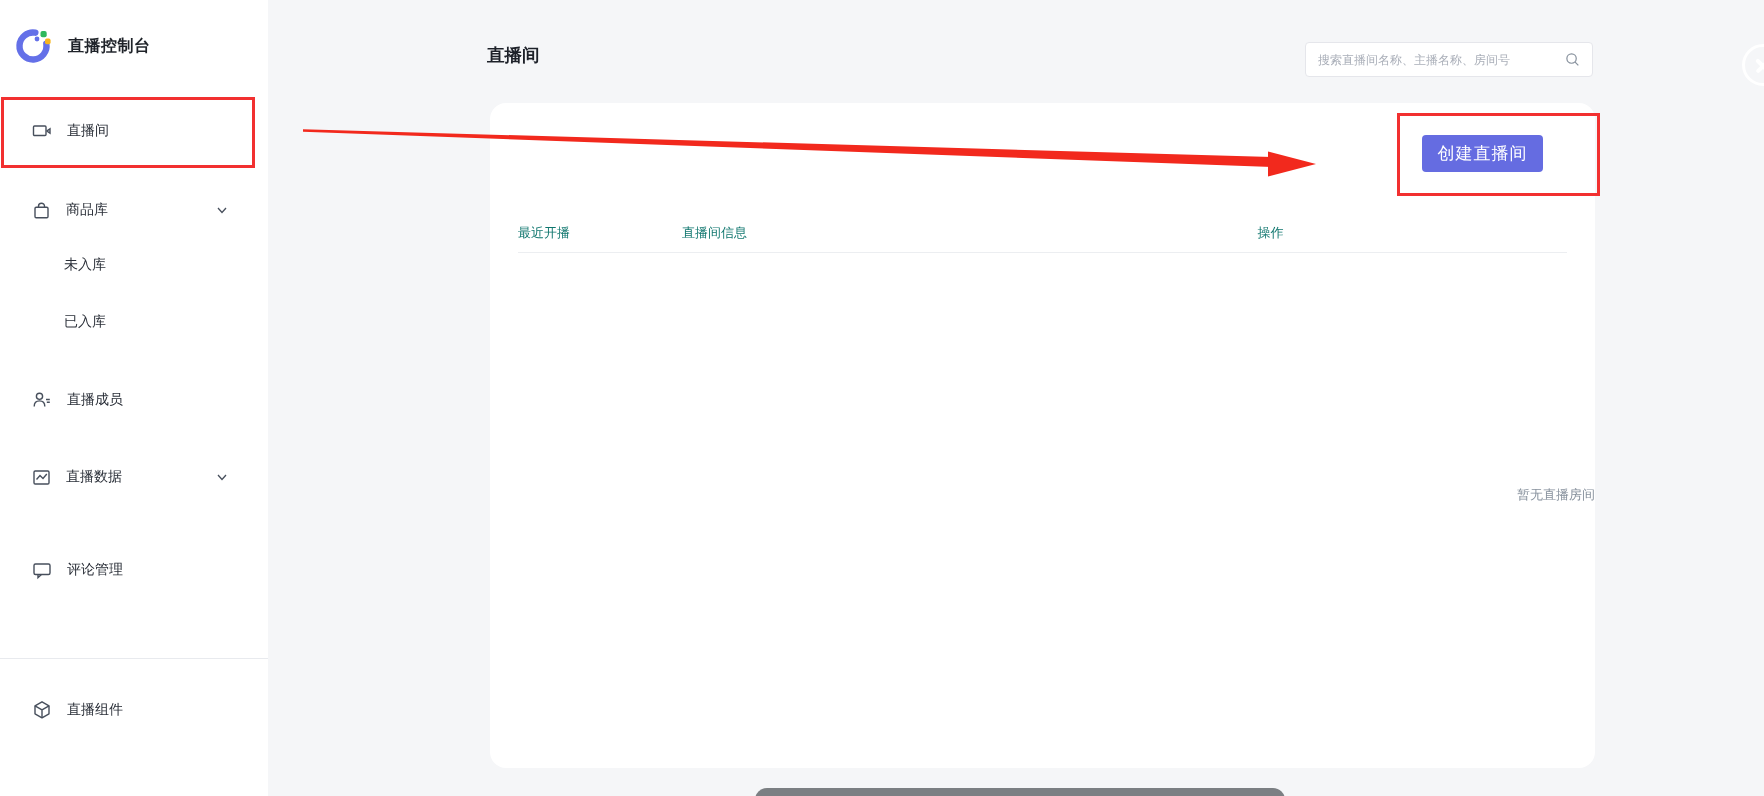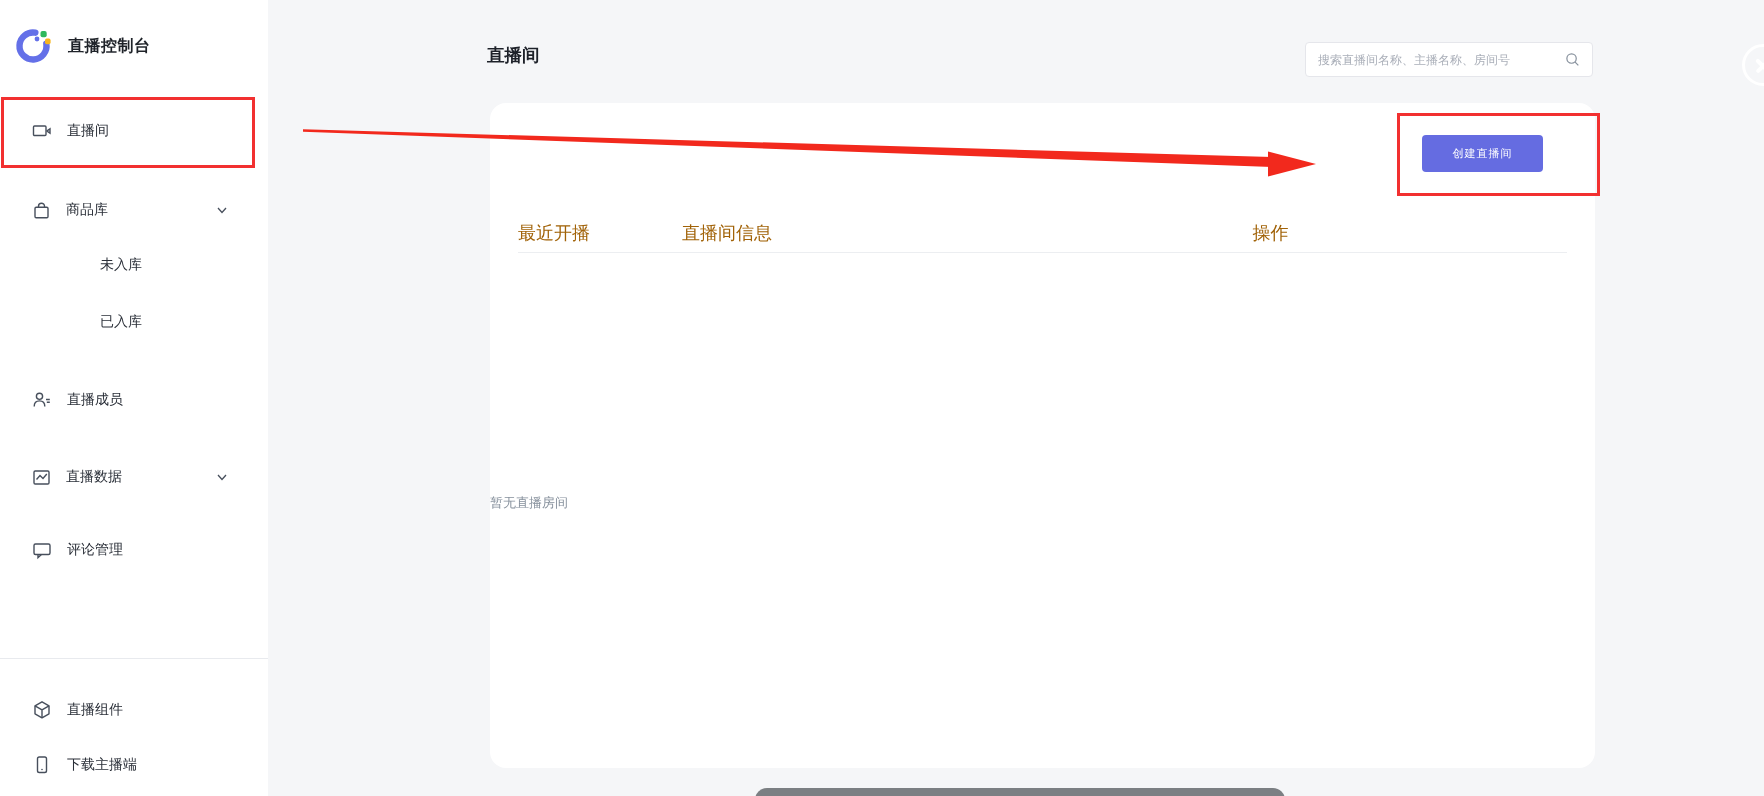--- a/index.html
+++ b/index.html
@@ -7,21 +7,21 @@
     font-family:"Liberation Sans","DejaVu Sans",sans-serif; background:#f5f6f8; }
   body { position:relative; }
 
   
   .sidebar { position:absolute; left:0; top:0; width:268px; height:796px; background:#ffffff; }
   .brand { position:absolute; left:13px; top:26px; display:flex; align-items:center; gap:15px;font-weight:bold; }
   .brand-title { font-size:16px; color:#1f2329; letter-spacing:.5px; }
   .nav-item { position:absolute; left:0; right:0; height:40px; display:flex; align-items:center;
     gap:15px; padding-left:32px; font-size:14px; color:#2a2f38; cursor:pointer; }
   .nav-item svg { flex:0 0 auto; stroke:#474f5c; }
-  .nav-sub { padding-left:100px; }
+  .nav-sub { padding-left:64px; }
   .chevron { position:absolute; right:40px; top:14px; }
   .side-divider { position:absolute; left:0; right:0; top:658px; height:1px; background:#e8eaee; }
 
   
   .page-title { position:absolute; left:487px; top:43px; font-size:17.5px; font-weight:700; color:#1d2129; }
   .search-box { position:absolute; left:1305px; top:42px; width:288px; height:35px; background:#fff;
     border:1px solid #e5e6eb; border-radius:4px; display:flex; align-items:center; padding:0 12px;justify-content:flex-end; }
   .search-box input { flex:1; border:none; outline:none; font-size:12px; color:#333;
     font-family:"Liberation Sans","DejaVu Sans",sans-serif; background:transparent; }
   .search-box input::placeholder { color:#a9aeb8; }
@@ -29,29 +29,29 @@
     border:3px solid rgba(255,255,255,.95); cursor:pointer; }
   .close-fab:before, .close-fab:after { content:""; position:absolute; left:9px; top:16.5px;
     width:18px; height:3.5px; border-radius:2px; background:rgba(255,255,255,.95); }
   .close-fab:before { transform:rotate(45deg); }
   .close-fab:after { transform:rotate(-45deg); }
 
   
   .card { position:absolute; left:490px; top:103px; width:1105px; height:665px;
     background:#ffffff; border-radius:16px; }
   .create-btn { position:absolute; left:932px; top:32px; width:121px; height:37px;
-    background:#656ce1; color:#fff; font-size:11px; border:none; border-radius:4px;
+    background:#656ce1; color:#fff; font-size:17px; border:none; border-radius:4px;
     cursor:pointer; letter-spacing:1px; font-family:"Liberation Sans","DejaVu Sans",sans-serif; }
   .thead { position:absolute; left:0; top:107px; width:100%; height:45px;
     display:grid; grid-template-columns:164px 376px 1fr auto; align-items:center;
-    padding:0 112px 0 28px; font-size:18px; color:#a16207; }
+    padding:0 112px 0 28px; font-size:13px; color:#0f766e; }
   .thead .th-last { text-align:center; }
   .thead-line { position:absolute; left:28px; right:28px; top:149px; height:1px; background:#eceef1; }
-  .empty-zone { position:absolute; left:0; top:160px; width:100%; height:480px;
-    display:flex; align-items:center; justify-content:flex-start; }
+  .empty-zone { position:absolute; left:0; top:152px; width:100%; height:480px;
+    display:flex; align-items:center; justify-content:flex-end; }
   .empty-text { font-size:13px; color:#86909c; }
 
   
   .anno-box { position:absolute; border:3.5px solid #f23030; z-index:40; pointer-events:none; }
   .anno-box.sidebar-hl { left:1px; top:97px; width:254px; height:71px; }
   .anno-box.button-hl { left:1397px; top:113px; width:203px; height:83px; }
   .anno-arrow { position:absolute; left:0; top:0; z-index:50; pointer-events:none; }
 
   
   .toast-peek { position:absolute; left:755px; top:788px; width:530px; height:26px;
@@ -111,46 +111,39 @@
     <svg width="19" height="19" viewBox="0 0 19 19" fill="none" stroke-width="1.4">
       <rect x="2" y="3" width="15" height="13" rx="1.2"></rect>
       <polyline points="4.5,11.5 8,7.5 11,10.5 14.8,6"></polyline>
     </svg>
     <span>直播数据</span>
     <svg class="chevron" width="12" height="12" viewBox="0 0 12 12" fill="none" stroke="#8a919f" stroke-width="1.3">
       <polyline points="2,4 6,8.5 10,4"></polyline>
     </svg>
   </div>
 
-  <div class="nav-item" style="top:530px">
+  <div class="nav-item" style="top:550px">
     <svg width="20" height="20" viewBox="0 0 20 20" fill="none" stroke-width="1.4">
       <rect x="2" y="4" width="16" height="10.5" rx="1.5"></rect>
       <path d="M6 14.5 v3.2 l3.4,-3.2"></path>
     </svg>
     <span>评论管理</span>
   </div>
 
 
   <div class="side-divider"></div>
 
   <div class="nav-item" style="top:690px">
     <svg width="20" height="20" viewBox="0 0 20 20" fill="none" stroke-width="1.4" stroke-linejoin="round">
       <path d="M10 1.8 L17 5.8 V13.8 L10 17.8 L3 13.8 V5.8 Z"></path>
       <path d="M3 5.8 L10 9.8 L17 5.8 M10 9.8 V17.8"></path>
     </svg>
     <span>直播组件</span>
   </div>
 
-  <div class="nav-item" style="top:745px">
-    <svg width="20" height="20" viewBox="0 0 20 20" fill="none" stroke-width="1.4">
-      <rect x="5.5" y="2" width="9" height="15.5" rx="1.8"></rect>
-      <circle cx="10" cy="14.5" r="0.8" fill="#474f5c" stroke="none"></circle>
-    </svg>
-    <span>下载主播端</span>
-  </div>
 </aside>
 
 <h1 class="page-title">直播间</h1>
 
 <div class="search-box">
   <input type="text" placeholder="搜索直播间名称、主播名称、房间号" style="">
   <svg width="15" height="15" viewBox="0 0 16 16" fill="none" stroke="#86909c" stroke-width="1.3">
     <circle cx="7" cy="7" r="5"></circle>
     <line x1="10.8" y1="10.8" x2="14.2" y2="14.2"></line>
   </svg>

